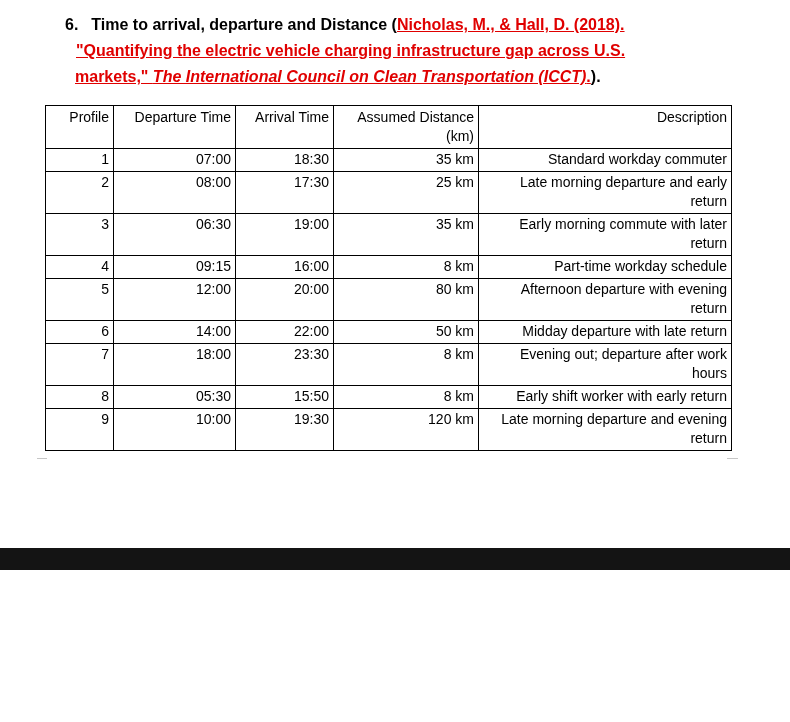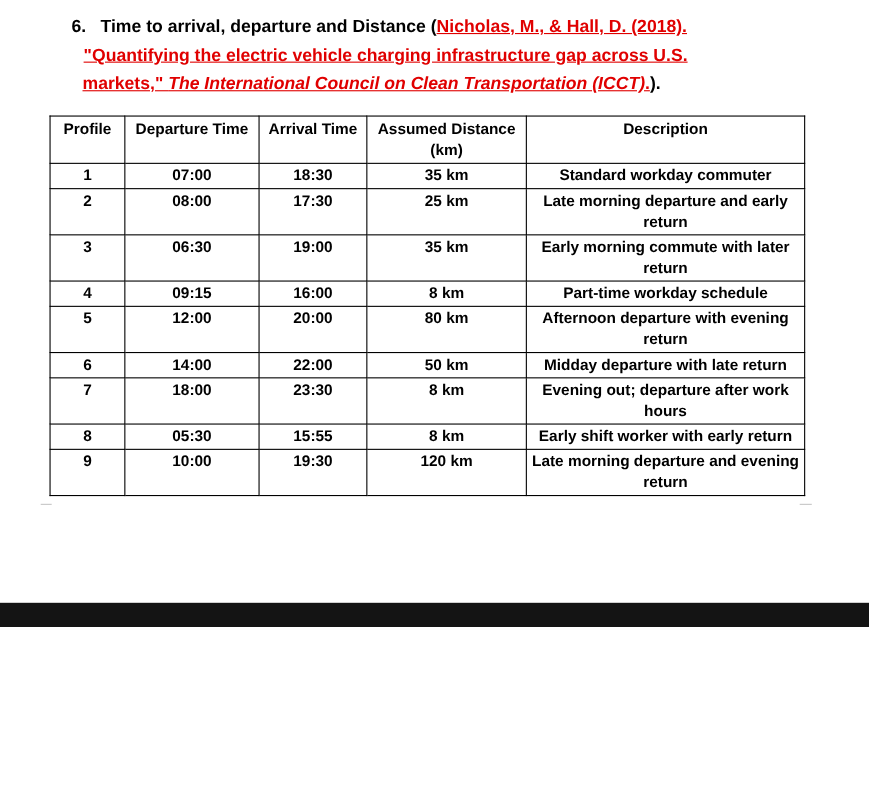--- a/index.html
+++ b/index.html
@@ -44,22 +44,22 @@
     width: 686px;
     border-collapse: collapse;
     table-layout: fixed;
     font-size: 14px;
     line-height: 19px;
     color: #000000;
   }
   table.doc th, table.doc td {
     border: 1px solid #000000;
     vertical-align: top;
-    text-align: center;
-    font-weight: bold;
+    text-align: right;
+    font-weight: normal;
     padding: 1px 4px 2px 4px;
     overflow: hidden;
     margin-left: 40px;
   }
   table.doc th { padding-top: 2px; }
 
   
   table.cont {
     position: absolute;
     left: 45px;
@@ -168,21 +168,21 @@
     <tr>
       <td>7</td>
       <td>18:00</td>
       <td>23:30</td>
       <td>8 km</td>
       <td>Evening out; departure after work hours</td>
     </tr>
     <tr>
       <td>8</td>
       <td>05:30</td>
-      <td>15:55</td>
+      <td>15:50</td>
       <td>8 km</td>
       <td>Early shift worker with early return</td>
     </tr>
     <tr>
       <td>9</td>
       <td>10:00</td>
       <td>19:30</td>
       <td>120 km</td>
       <td>Late morning departure and evening return</td>
     </tr>

